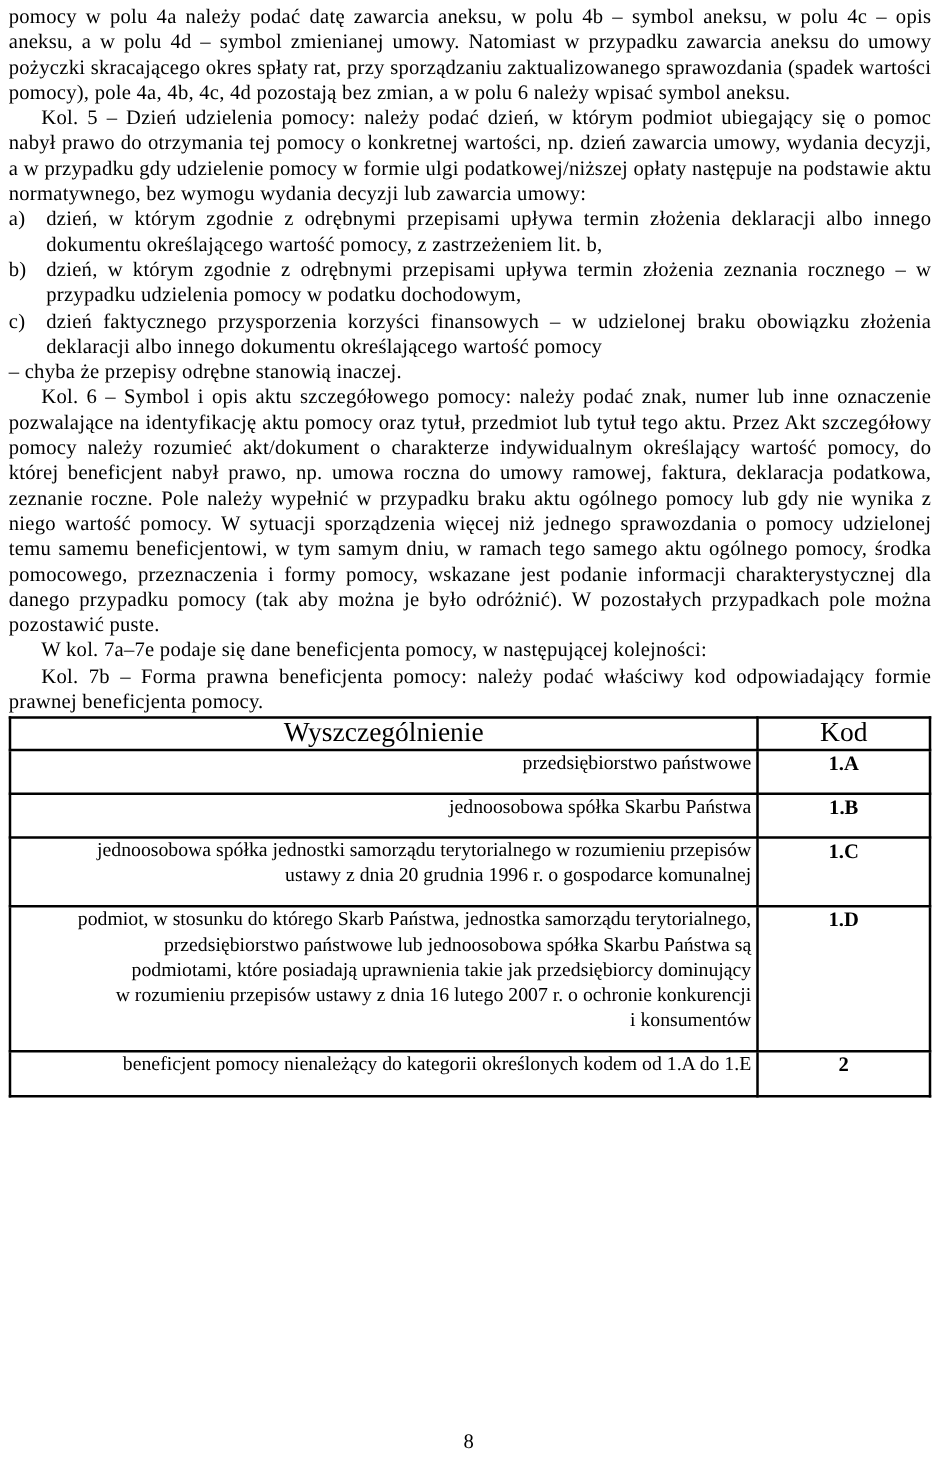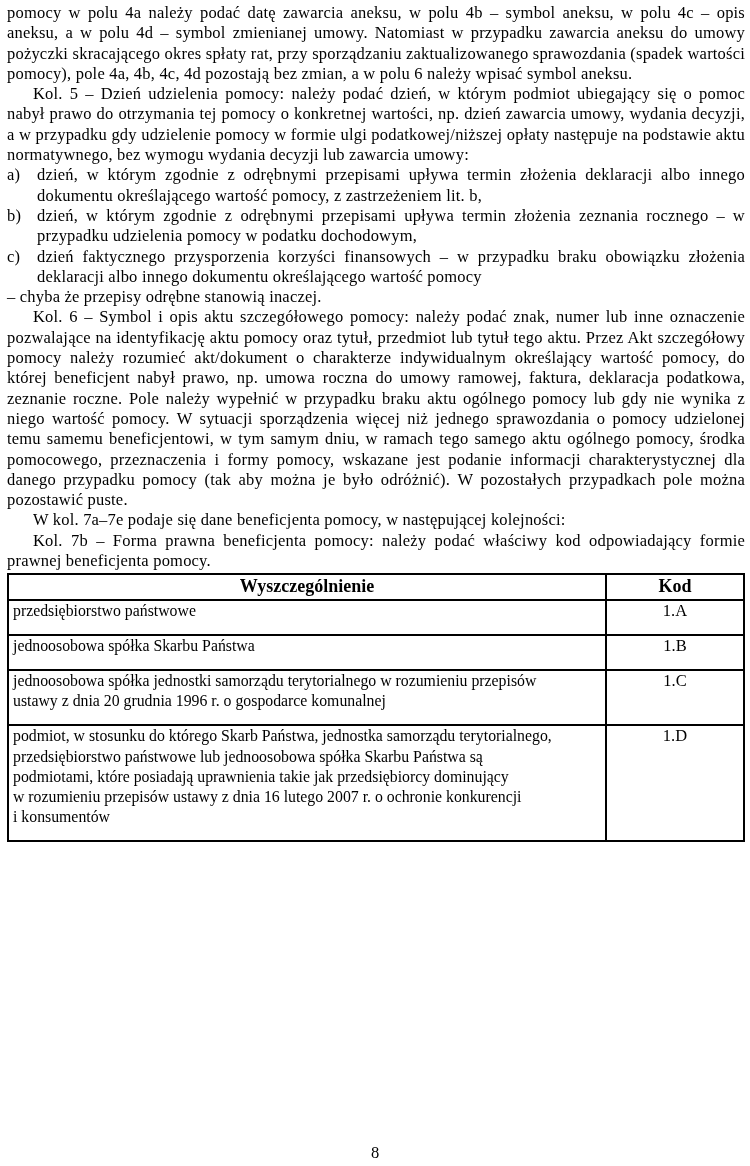--- a/index.html
+++ b/index.html
@@ -42,35 +42,35 @@
     margin-top: 2px;
     border-collapse: collapse;
     font-size: 15.8px;
     line-height: 20.2px;
     letter-spacing: 0;
   }
   table.codes, table.codes th, table.codes td {
     border: 2px solid #000;
   }
   table.codes th {
-    font-weight: bold;
+    font-weight: normal;
     text-align: center;
     padding: 1px 4px 2px 4px;
-    font-size: 18px;
+    font-size: 22px;
   }
   table.codes td.cell-label {
-    text-align: left;
+    text-align: right;
     vertical-align: top;
     padding: 0 4px 13px 4px;
     white-space: pre-line;
   }
   table.codes td.cell-code {
     text-align: center;
     vertical-align: top;
-    font-weight: normal;
+    font-weight: bold;
     width: 128px;
     padding: 0 2px 1px 2px;
     font-size: 16.5px;
   }
   .page-number {
     position: absolute;
     left: 0; top: 1143px;
     width: 750px;
     text-align: center;
     font-size: 16.5px;
@@ -79,21 +79,21 @@
 </head>
 <body>
 
 <div class="page">
   <div class="doc-text">
     <div>
         <p class=""><span>pomocy w polu 4a należy podać datę zawarcia aneksu, w polu 4b – symbol aneksu, w polu 4c – opis aneksu, a w polu 4d – symbol zmienianej umowy. Natomiast w przypadku zawarcia aneksu do umowy pożyczki skracającego okres spłaty rat, przy sporządzaniu zaktualizowanego sprawozdania (spadek wartości pomocy), pole 4a, 4b, 4c, 4d pozostają bez zmian, a w polu 6 należy wpisać symbol aneksu.</span></p>
         <p class="ind"><span class="bold">Kol. 5</span><span> – Dzień udzielenia pomocy: należy podać dzień, w którym podmiot ubiegający się o pomoc nabył prawo do otrzymania tej pomocy o konkretnej wartości, np. dzień zawarcia umowy, wydania decyzji, a w przypadku gdy udzielenie pomocy w formie ulgi podatkowej/niższej opłaty następuje na podstawie aktu normatywnego, bez wymogu wydania decyzji lub zawarcia umowy:</span></p>
         <p class="list-item"><span class="marker">a)</span><span>dzień, w którym zgodnie z odrębnymi przepisami upływa termin złożenia deklaracji albo innego dokumentu określającego wartość pomocy, z zastrzeżeniem lit. b,</span></p>
         <p class="list-item"><span class="marker">b)</span><span>dzień, w którym zgodnie z odrębnymi przepisami upływa termin złożenia zeznania rocznego – w przypadku udzielenia pomocy w podatku dochodowym,</span></p>
-        <p class="list-item"><span class="marker">c)</span><span>dzień faktycznego przysporzenia korzyści finansowych – w przypadku braku obowiązku złożenia deklaracji albo innego dokumentu określającego wartość pomocy</span></p>
+        <p class="list-item"><span class="marker">c)</span><span>dzień faktycznego przysporzenia korzyści finansowych – w udzielonej braku obowiązku złożenia deklaracji albo innego dokumentu określającego wartość pomocy</span></p>
         <p class=""><span>– chyba że przepisy odrębne stanowią inaczej.</span></p>
         <p class="ind"><span class="bold">Kol. 6</span><span> – Symbol i opis aktu szczegółowego pomocy: należy podać znak, numer lub inne oznaczenie pozwalające na identyfikację aktu pomocy oraz tytuł, przedmiot lub tytuł tego aktu. Przez </span><span class="bold">Akt szczegółowy pomocy</span><span> należy rozumieć akt/dokument o charakterze indywidualnym określający wartość pomocy, do której beneficjent nabył prawo, np. umowa roczna do umowy ramowej, faktura, deklaracja podatkowa, zeznanie roczne. Pole należy wypełnić w przypadku braku aktu ogólnego pomocy lub gdy nie wynika z niego wartość pomocy. W sytuacji sporządzenia więcej niż jednego sprawozdania o pomocy udzielonej temu samemu beneficjentowi, w tym samym dniu, w ramach tego samego aktu ogólnego pomocy, środka pomocowego, przeznaczenia i formy pomocy, wskazane jest podanie informacji charakterystycznej dla danego przypadku pomocy (tak aby można je było odróżnić). W pozostałych przypadkach pole można pozostawić puste.</span></p>
         <p class="ind"><span>W </span><span class="bold">kol. 7a–7e</span><span> podaje się dane beneficjenta pomocy, w następującej kolejności:</span></p>
         <p class="ind"><span class="bold">Kol. 7b</span><span> – Forma prawna beneficjenta pomocy: należy podać właściwy kod odpowiadający formie prawnej beneficjenta pomocy.</span></p>
       </div>
     <table class="codes">
       <thead>
         <tr>
           <th>Wyszczególnienie</th>
           <th class="cell-code-h" style="width:128px;">Kod</th>
@@ -114,17 +114,21 @@
             <td class="cell-code">1.C</td>
           </tr>
           <tr>
             <td class="cell-label">podmiot, w stosunku do którego Skarb Państwa, jednostka samorządu terytorialnego,
 przedsiębiorstwo państwowe lub jednoosobowa spółka Skarbu Państwa są
 podmiotami, które posiadają uprawnienia takie jak przedsiębiorcy dominujący
 w rozumieniu przepisów ustawy z dnia 16 lutego 2007 r. o ochronie konkurencji
 i konsumentów</td>
             <td class="cell-code">1.D</td>
           </tr>
+          <tr>
+            <td class="cell-label">beneficjent pomocy nienależący do kategorii określonych kodem od 1.A do 1.E</td>
+            <td class="cell-code">2</td>
+          </tr>
         </tbody>
     </table>
   </div>
   <div class="page-number">8</div>
 </div>
 
 </body></html>

